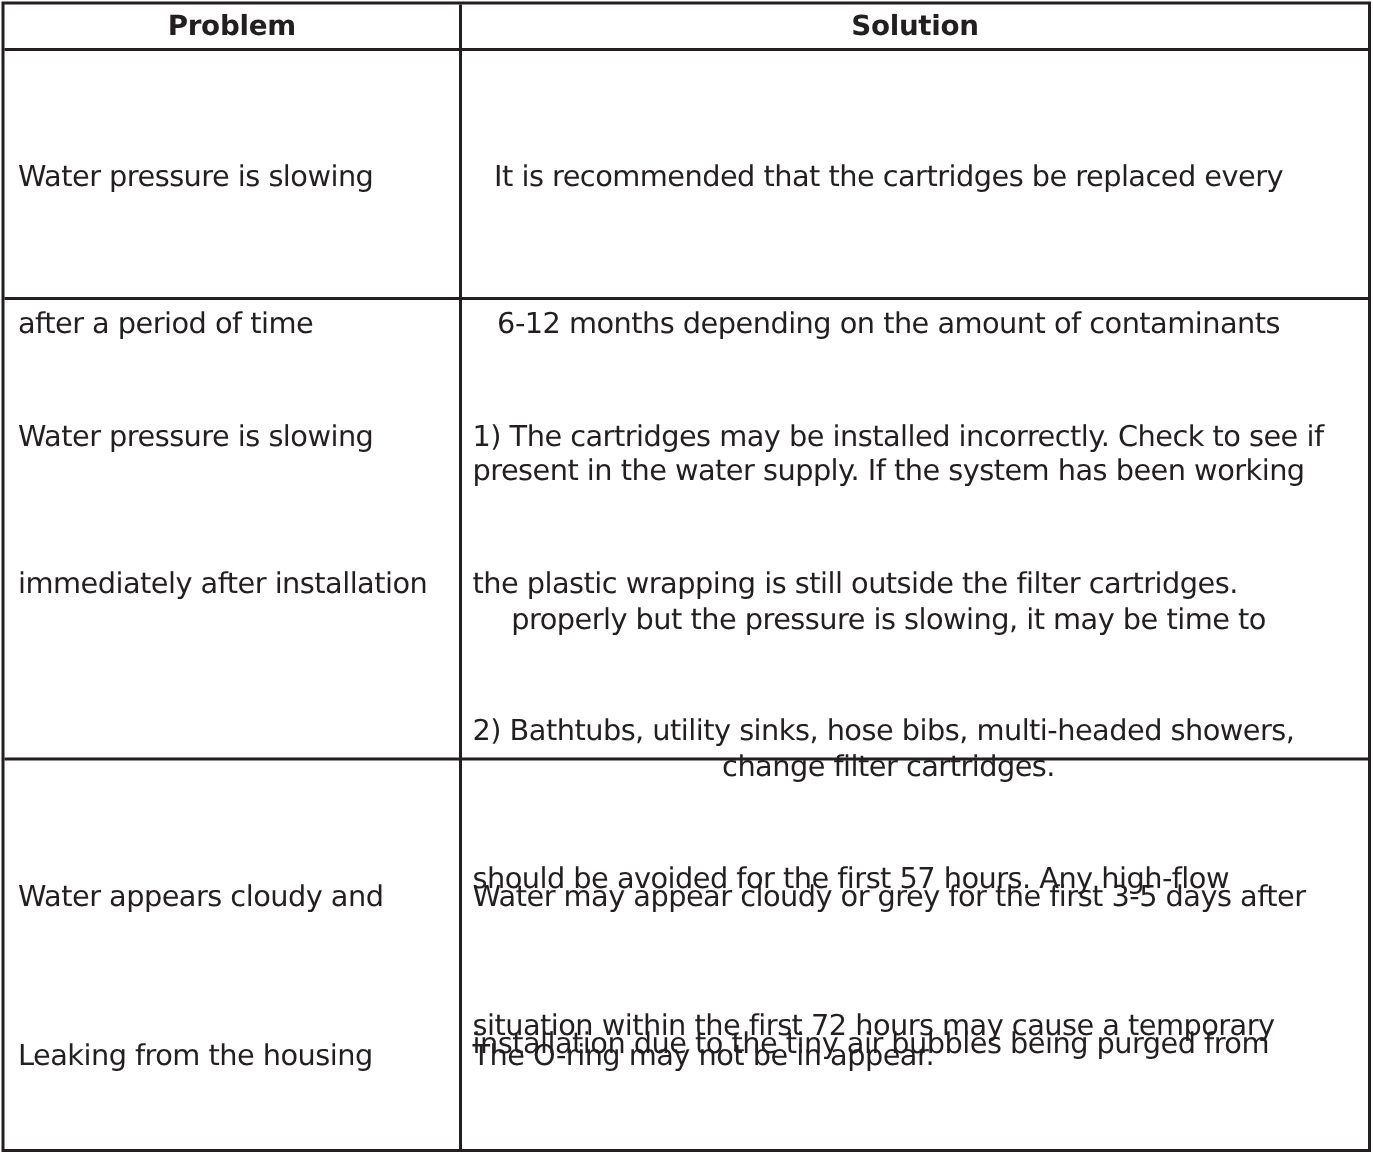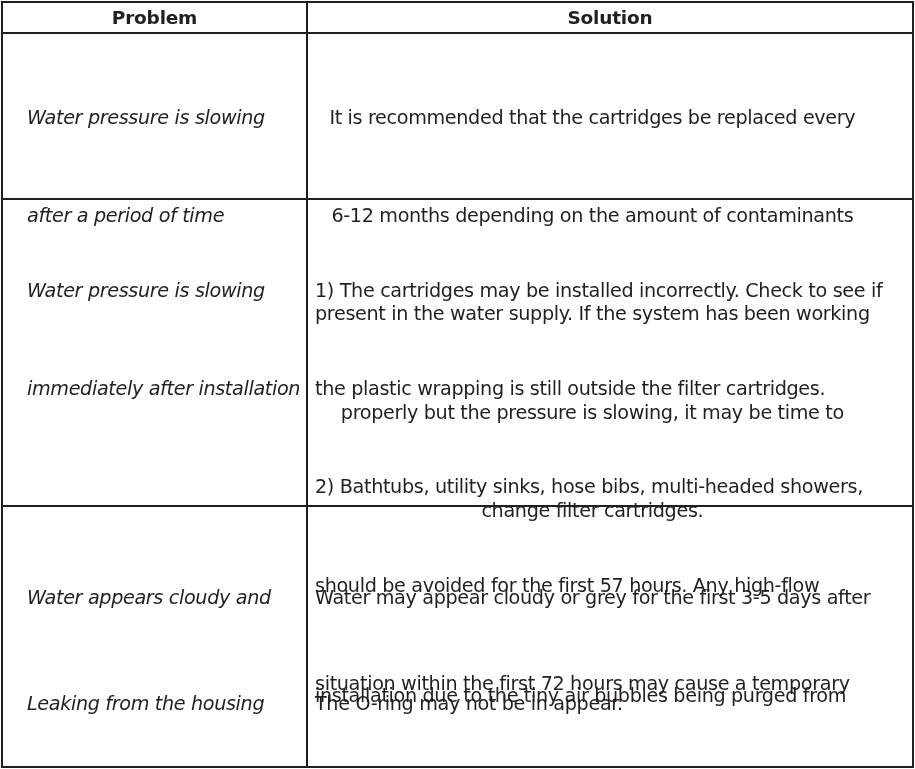--- a/index.html
+++ b/index.html
@@ -9,21 +9,21 @@
            border: 2px solid #231f20; box-sizing: content-box; }
   .row { position: absolute; left: 0; width: 909px; box-sizing: border-box; }
   .row.bordered { border-bottom: 2px solid #231f20; }
   .col-div { position: absolute; left: 303px; top: 0; bottom: 0; width: 2px; background: #231f20; }
   .hdr { position: absolute; top: 0; height: 29px; line-height: 29px; text-align: center;
          font-weight: bold; font-size: 18.5px; letter-spacing: -0.2px; }
   .hdr.p { left: 0; width: 303px; }
   .hdr.s { left: 305px; width: 604px; }
   .cell { position: absolute; font-size: 19.2px; line-height: 32.8px; letter-spacing: -0.35px;
           white-space: pre; }
-  .cell.p { left: 24px; font-style: italic; }
+  .cell.p { left: 9px; }
   .cell.s { left: 312px; }
   .line { display: block; }
 </style>
 </head>
 <body>
 
 <div class="table">
 
   <div class="row bordered" style="top:0;height:31px;">
     <div class="hdr p">Problem</div>

